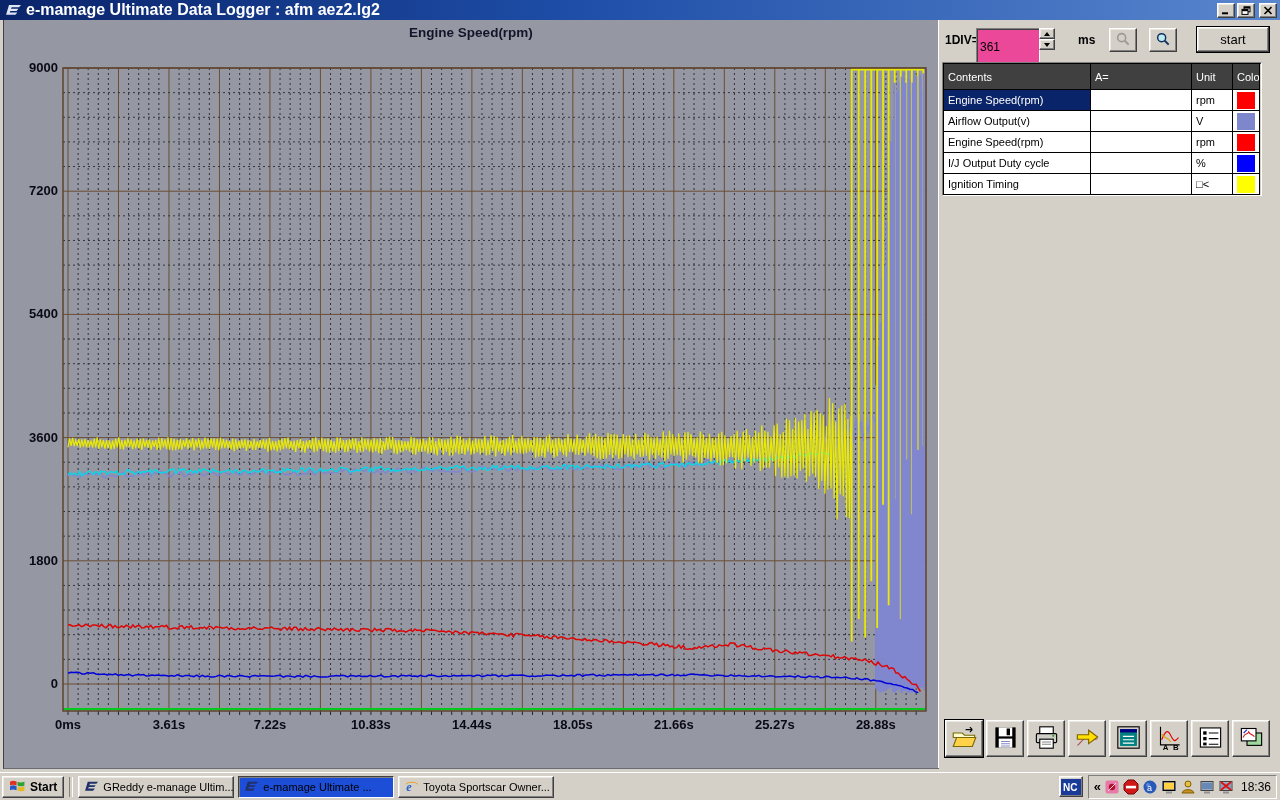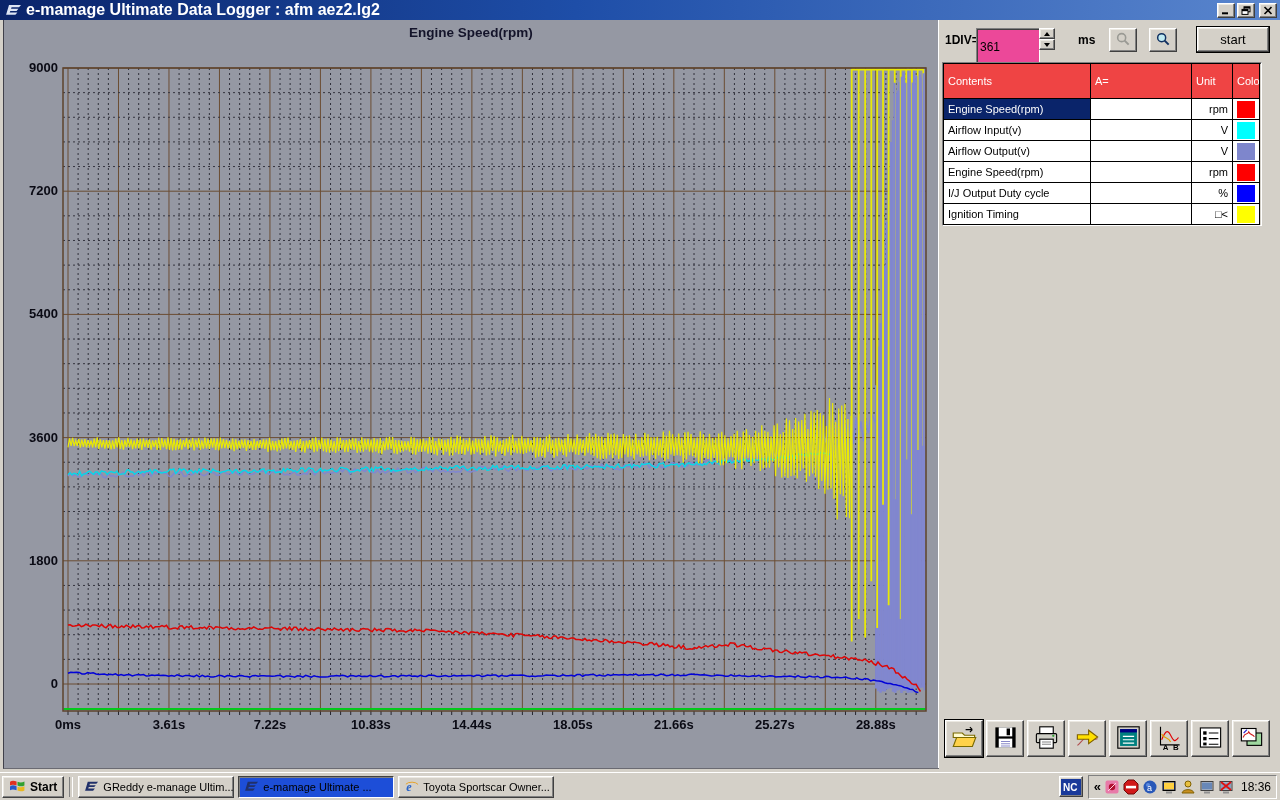--- a/index.html
+++ b/index.html
@@ -46,25 +46,25 @@
   .zi{left:210px;}
   .start-btn{position:absolute;left:257px;top:6px;width:74px;height:27px;
              font-family:"Liberation Sans",sans-serif;font-size:13px;color:#000;text-align:center;
              background:#d4d0c8;border:1px solid #000;
              box-shadow:inset -1px -1px 0 #404040, inset 1px 1px 0 #fff, inset -2px -2px 0 #808080, inset 2px 2px 0 #ece9e2;}
   
   .table-wrap{position:absolute;left:3px;top:42px;width:318px;}
   .table-wrap table{border-collapse:collapse;table-layout:fixed;width:316px;background:#fff;}
   .table-wrap th,.table-wrap td{border:1px solid #000;font-size:11px;font-weight:normal;
       padding:1px 4px;text-align:left;white-space:nowrap;overflow:hidden;height:21px;box-sizing:border-box;}
-  .table-wrap th{background:#ef4444;color:#fff;height:35px;}
+  .table-wrap th{background:#404040;color:#fff;height:26px;}
   .c-contents{width:147px;}
   .c-a{width:101px;}
   .c-unit{width:41px;text-align:center;}
-  td.c-unit{text-align:right;}
+  td.c-unit{text-align:left;}
   .c-color{width:27px;padding:1px;}
   td.sel{background:#0a246a;color:#fff;}
   .sw{width:100%;height:17px;}
   
   .bottom-toolbar{position:absolute;left:6px;top:700px;display:flex;gap:3px;}
   .tb-btn{width:38px;height:37px;display:flex;align-items:center;justify-content:center;padding:0;}
   .tb-btn svg{width:27px;height:27px;}
   .tb-btn.focused{outline:1px solid #000;}
   
   .taskbar{position:absolute;left:0;top:772px;width:1280px;height:28px;background:#d4d0c8;
@@ -452,28 +452,20 @@
         <tbody>
             <tr>
               <td class="c-contents sel">Engine Speed(rpm)</td>
               <td class="c-a"></td>
               <td class="c-unit">rpm</td>
               <td class="c-color">
                 <div class="sw" style="background: rgb(255, 0, 0);"></div>
               </td>
             </tr>
             <tr>
-              <td class="c-contents">Airflow Input(v)</td>
-              <td class="c-a"></td>
-              <td class="c-unit">V</td>
-              <td class="c-color">
-                <div class="sw" style="background: rgb(0, 255, 255);"></div>
-              </td>
-            </tr>
-            <tr>
               <td class="c-contents">Airflow Output(v)</td>
               <td class="c-a"></td>
               <td class="c-unit">V</td>
               <td class="c-color">
                 <div class="sw" style="background: rgb(126, 134, 204);"></div>
               </td>
             </tr>
             <tr>
               <td class="c-contents">Engine Speed(rpm)</td>
               <td class="c-a"></td>

